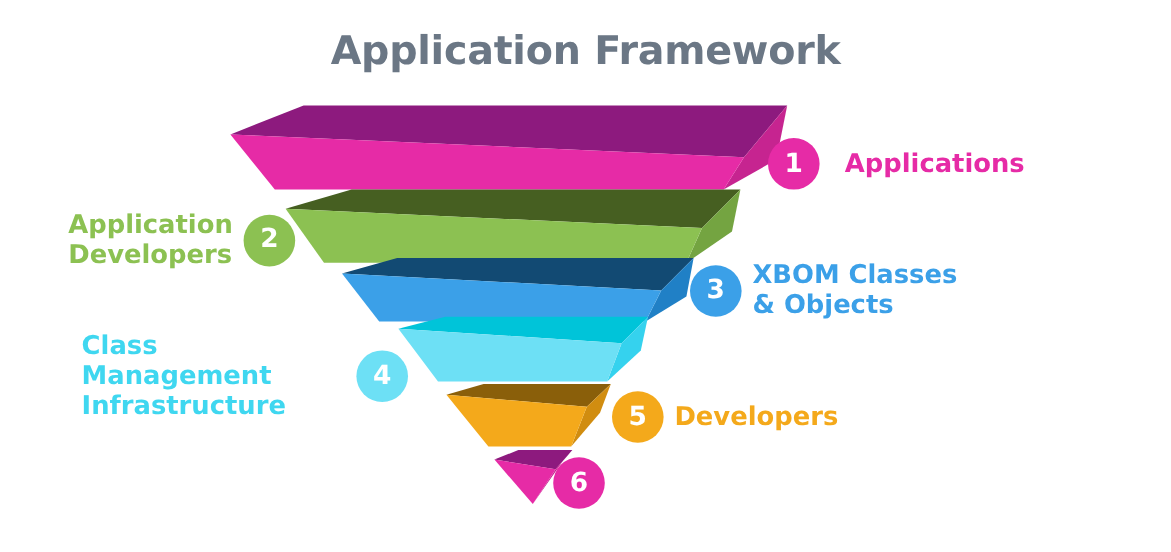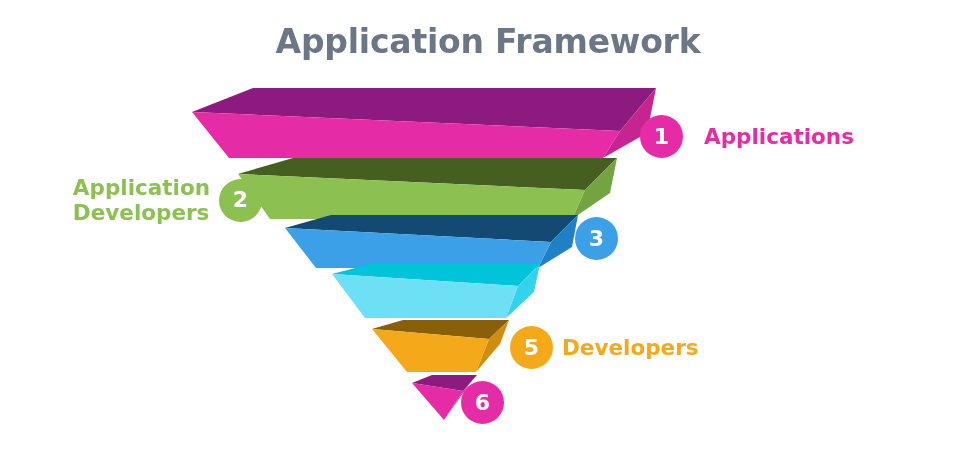--- a/index.html
+++ b/index.html
@@ -118,30 +118,37 @@
       <polygon points="412,383 463,391 444,420" fill="#e62ba6"></polygon>
     </g>
 
   </svg>
 
   <div class="label-group right-side" style="left:640px; top:115px;">
     <div class="badge" style="background:#e62ba6;">1</div>
     <div class="label-text" style="color:#e62ba6;margin-left:12px;">Applications</div>
   </div>
 
-  <div class="label-group left-side" style="left:70px; top:175px; width:192px;align-items:center;">
+  <div class="label-group left-side" style="left:54px; top:175px; width:192px;align-items:center;">
     <div class="label-text" style="color:#8cc152;">Application
 Developers</div>
     <div class="badge" style="background:#8cc152;">2</div>
   </div>
 
   <div class="label-group right-side" style="left:575px; top:217px;">
     <div class="badge" style="background:#3ba0e8;">3</div>
+    <div class="label-text" style="color:#3ba0e8;">XBOM Classes
+&amp; Objects</div>
   </div>
 
+  <div class="label-group left-side" style="left:68px; top:276px; width:272px;">
+    <div class="label-text" style="color:#3fd7f0;">Class Management
+Infrastructure</div>
+    <div class="badge" style="background:#6de0f5;">4</div>
+  </div>
 
   <div class="label-group right-side" style="left:510px; top:326px;">
     <div class="badge" style="background:#f4a91b;">5</div>
     <div class="label-text" style="color:#f4a91b;">Developers</div>
   </div>
 
   <div class="label-group right-side" style="left:461px; top:381px;">
     <div class="badge" style="background:#e62ba6;">6</div>
   </div>
 

